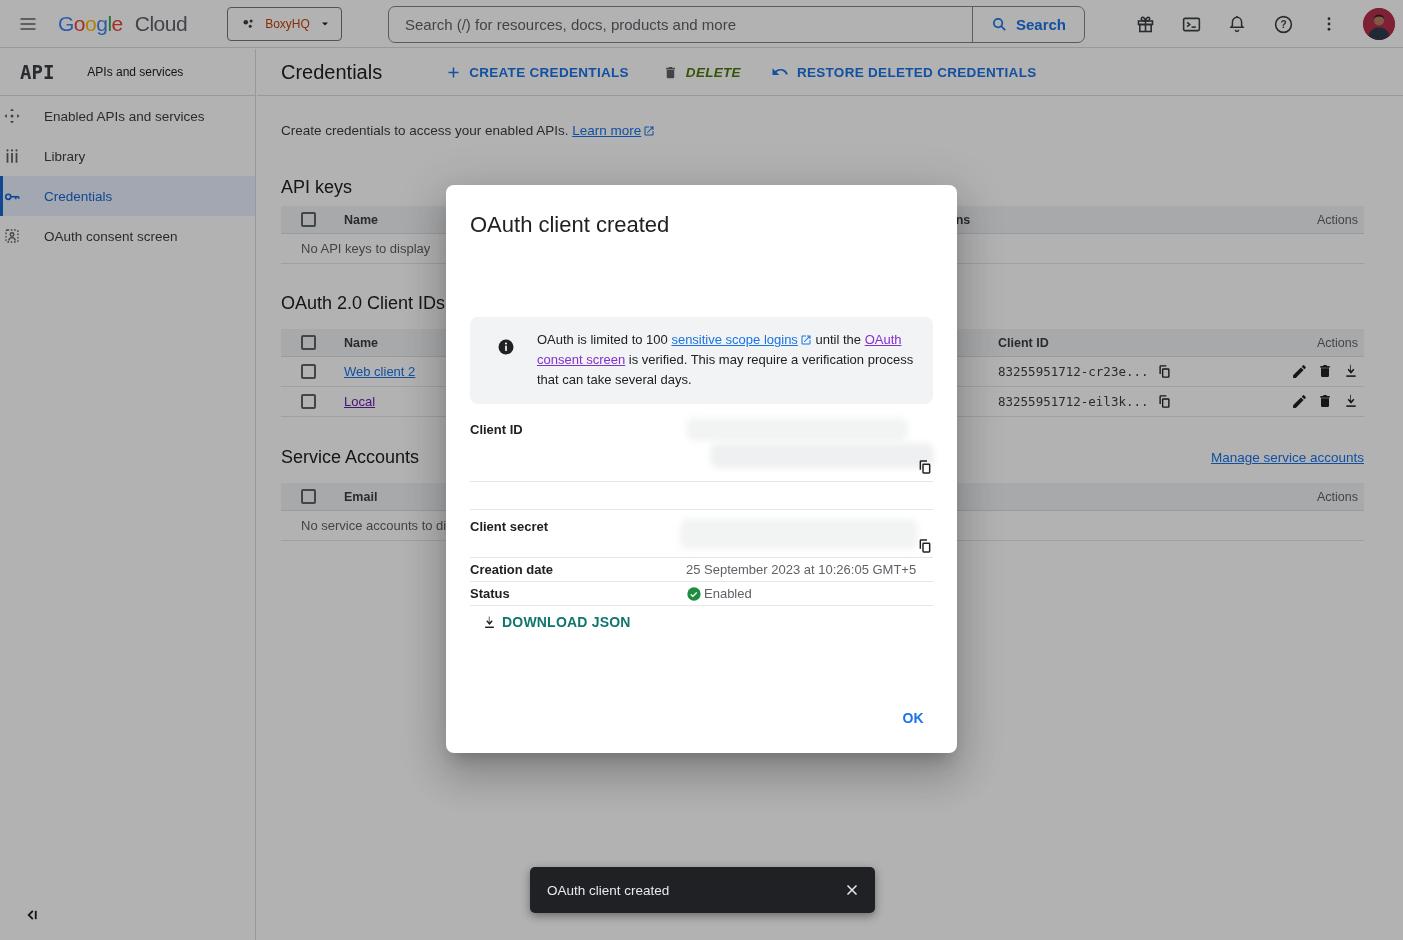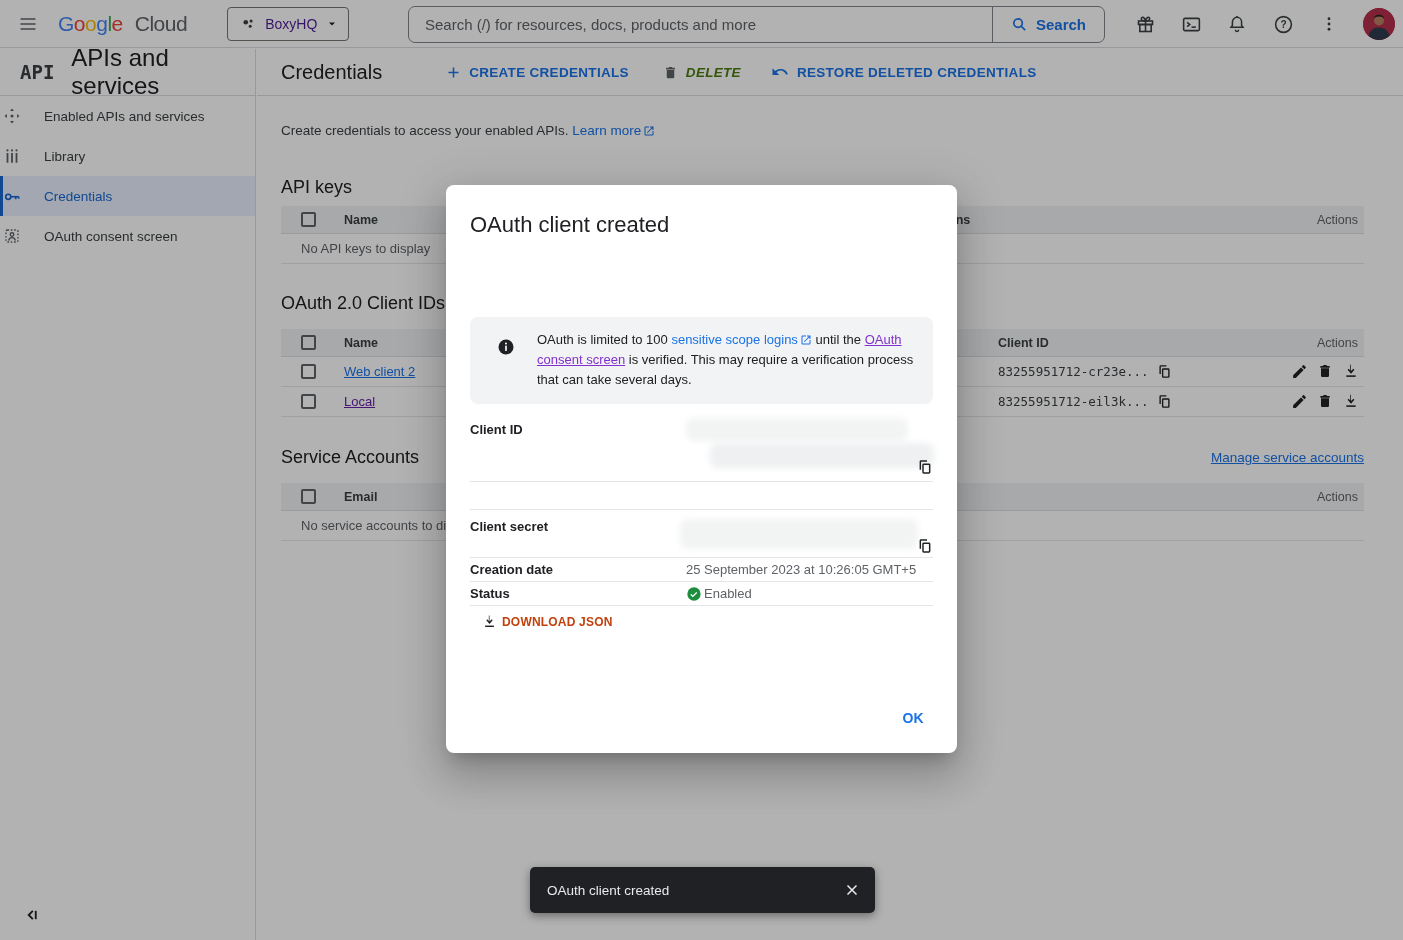--- a/index.html
+++ b/index.html
@@ -11,37 +11,37 @@
   }
   
   .topbar { position:absolute; top:0; left:0; right:0; height:48px; background:#fff;
     border-bottom:1px solid #dadce0; display:flex; align-items:center; z-index:1; }
   .hamburger { width:40px; height:40px; margin-left:8px; display:flex; align-items:center; justify-content:center; cursor:pointer; }
   .glogo { display:flex; align-items:baseline; margin-left:10px; font-size:21px; letter-spacing:-0.5px; }
   .glogo .brand span { font-weight:500; }
   .glogo .suffix { color:#5f6368; margin-left:12px; font-weight:400; }
   .projsel { margin-left:40px; height:34px; border:1px solid #747775; border-radius:4px;
     display:flex; align-items:center; padding:0 10px 0 12px; gap:9px; background:#fff; cursor:pointer; }
-  .projsel .pname { font-size:14px; color:#4c1d95; font-weight:500; }
-  .searchbox { position:absolute; left:408px; top:6px; width:697px; height:37px;
+  .projsel .pname { font-size:12px; color:#c2410c; font-weight:500; }
+  .searchbox { position:absolute; left:388px; top:6px; width:697px; height:37px;
     border:1px solid #80868b; border-radius:7px; display:flex; align-items:center; background:#fff; }
   .searchbox input { flex:1; border:none; outline:none; font-size:15px; color:#202124;
     padding:0 16px; font-family:"Liberation Sans", sans-serif; background:transparent; }
   .searchbox input::placeholder { color:#5f6368; }
   .searchbtn { height:100%; border-left:1px solid #80868b; display:flex; align-items:center;
     gap:8px; padding:0 18px; cursor:pointer; color:#1a73e8; font-size:15px; font-weight:700; }
   .topicons { position:absolute; right:8px; top:0; height:48px; display:flex; align-items:center; gap:22px; }
   .topicon { width:24px; height:24px; display:flex; align-items:center; justify-content:center; cursor:pointer; }
   .avatar { width:32px; height:32px; border-radius:50%; background:#b93a57; overflow:hidden; position:relative; cursor:pointer; }
   
   .sidebar { position:absolute; top:49px; left:0; width:256px; bottom:0; background:#fff;
     border-right:1px solid #dadce0; z-index:1; }
   .sidehead { height:47px; border-bottom:1px solid #dadce0; display:flex; align-items:center; padding-left:20px; gap:17px; }
   .sidehead .glyph { font-family:"DejaVu Sans Mono", monospace; font-weight:700; font-size:19px; color:#3c4043; letter-spacing:0px; }
-  .sidehead .ptitle { font-size:24px; color:#202124; }
+  .sidehead .ptitle { font-size:12px; color:#202124;margin-left:16px; }
   .navitem { height:40px; display:flex; align-items:center; gap:23px; cursor:pointer;
     font-size:13.5px; color:#3c4043; border-left:3px solid transparent; }
   .navitem:first-of-type { margin-top:9px; }
   .navitem .nicon { width:18px; height:18px; color:#5f6368; flex:0 0 18px; }
   .navitem.selected { background:#e8f0fe; border-left:3px solid #1967d2; color:#1967d2; }
   .navitem.selected .nicon { color:#1967d2; }
   .collapse-btn { position:absolute; left:22px; top:856px; width:20px; height:20px; cursor:pointer; color:#202124; }
   
   .main { position:absolute; top:49px; left:257px; right:0; bottom:0; background:#fff; z-index:1; }
   .pagehead { position:absolute; top:0; left:0; right:0; height:47px; border-bottom:1px solid #dadce0;
@@ -83,39 +83,39 @@
   .modal { position:absolute; left:446px; top:185px; width:511px; height:568px; background:#fff;
     border-radius:8px; z-index:20; padding:0 24px;
     box-shadow:0 11px 15px -7px rgba(0,0,0,.2), 0 24px 38px 3px rgba(0,0,0,.14), 0 9px 46px 8px rgba(0,0,0,.12); }
   .mtitle { position:absolute; top:27px; left:24px; font-size:22px; color:#202124; }
   .mdesc { position:absolute; top:81px; left:24px; width:445px; font-size:14px; line-height:20px; color:#3c4043; }
   .notice { position:absolute; top:132px; left:24px; width:463px; height:87px; background:#f1f3f4;
     border-radius:8px; display:flex; align-items:flex-start; }
   .notice .nico { flex:0 0 18px; margin:21px 0 0 27px; }
   .notice .ntext { margin:13px 14px 0 22px; font-size:13px; line-height:20px; color:#202124; }
   .notice a { cursor:pointer; }
-  .link-blue { color:#1a73e8; }
+  .link-blue { color:#1a73e8; text-decoration:underline; }
   .link-purple { color:#8430ce; text-decoration:underline; }
   .extic { display:inline-block; vertical-align:-2px; margin-left:2px; }
   .fields { position:absolute; top:224px; left:24px; width:463px; }
   .frow { position:relative; display:flex; border-bottom:1px solid #e3e5e7; }
   .frow .flabel { flex:0 0 216px; font-size:13px; font-weight:700; color:#202124; }
   .frow .fvalue { flex:1; position:relative; font-size:13px; color:#5f6368; }
   .row-cid { height:73px; } .row-cid .flabel { padding-top:13px; }
   .row-gap { height:28px; }
   .row-secret { height:48px; } .row-secret .flabel { padding-top:9px; }
   .row-date, .row-status { height:24px; align-items:center; }
   .blob { position:absolute; background:#f2f3f3; border-radius:8px; filter:blur(3px); }
   .blob1 { left:0; top:9px; width:222px; height:23px; }
   .blob2 { left:24px; top:34px; width:224px; height:25px; background:#eef0f1; }
   .blob3 { left:-6px; top:9px; width:238px; height:30px; }
   .mcopy { position:absolute; width:16px; height:16px; color:#202124; cursor:pointer; }
   .statuswrap { display:flex; align-items:center; gap:2px; }
   .dljson { position:absolute; top:429px; left:36px; display:flex; align-items:center; gap:5px;
-    font-size:12px; font-weight:700; letter-spacing:0.2px; color:#c2410c; cursor:pointer; }
+    font-size:14px; font-weight:700; letter-spacing:0.2px; color:#0f766e; cursor:pointer; }
   .okbtn { position:absolute; right:25px; bottom:21px; font-size:14px; font-weight:700; color:#1a73e8;
     letter-spacing:0.3px; cursor:pointer; padding:6px 8px; }
   
   .toast { position:absolute; left:530px; top:867px; width:345px; height:46px; background:#202124;
     border-radius:5px; z-index:30; display:flex; align-items:center; justify-content:space-between;
     padding:0 14px 0 17px; box-shadow:0 3px 10px rgba(0,0,0,.4); }
   .toast .tmsg { color:#e8eaed; font-size:13.5px; }
   .toast .tclose { width:18px; height:18px; cursor:pointer; color:#e8eaed; }
   svg { display:block; }
 </style>

